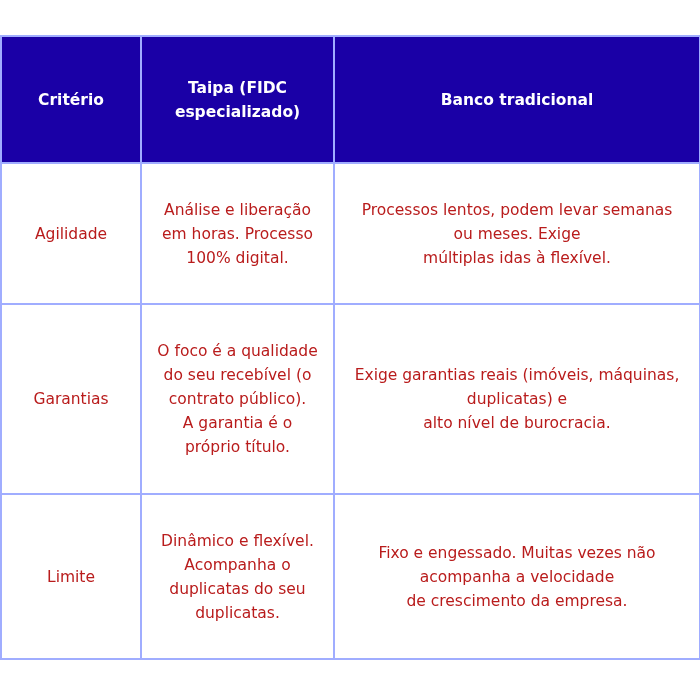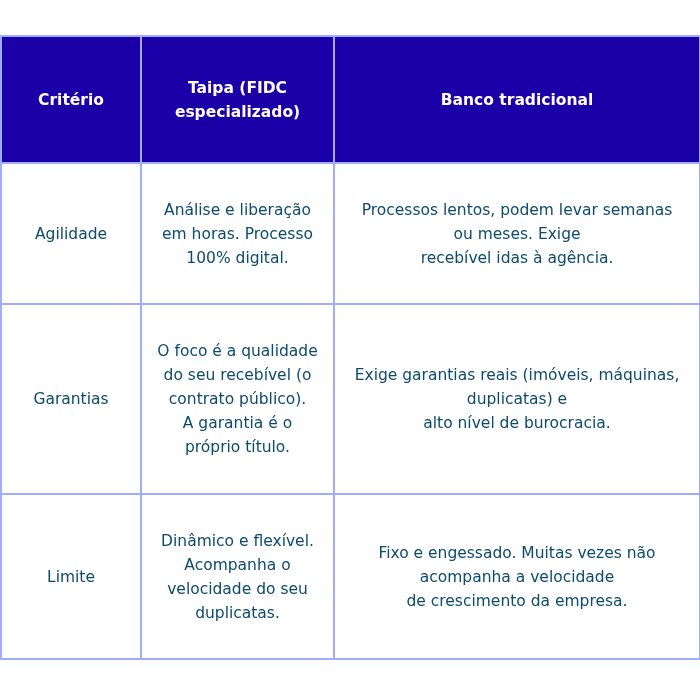--- a/index.html
+++ b/index.html
@@ -15,21 +15,21 @@
     border: 2px solid #a0adff;
     text-align: center; vertical-align: middle;
     padding: 0 10px;
   }
   table.cmp th {
     background: #1a00a6; color: #ffffff;
     font-weight: bold; font-size: 15.5px; line-height: 24px;
     height: 125px;
   }
   table.cmp td {
-    color: #0c4a6e; font-size: 15.5px; line-height: 24px;
+    color: #b91c1c; font-size: 15.5px; line-height: 24px;
     background: #ffffff;
   }
   td.crit { font-weight: normal; color: #111111; }
   col.c1 { width: 140px; }
   col.c2 { width: 193px; }
   col.c3 { width: 366px; }
   tr.r1 td { height: 139px; }
   tr.r2 td { height: 188px; margin-top: 28px; }
   tr.r3 td { height: 163px; }
   .ln { display: block; white-space: nowrap; }
@@ -63,21 +63,21 @@
         <span class="ln">Agilidade</span>
       </td>
       <td>
         <span class="ln">Análise e liberação</span>
         <span class="ln">em horas. Processo</span>
         <span class="ln">100% digital.</span>
       </td>
       <td>
         <span class="ln">Processos lentos, podem levar semanas</span>
         <span class="ln">ou meses. Exige</span>
-        <span class="ln">recebível idas à agência.</span>
+        <span class="ln">múltiplas idas à flexível.</span>
       </td>
     </tr>
     <tr class="r2">
       <td class="crit">
         <span class="ln">Garantias</span>
       </td>
       <td>
         <span class="ln">O foco é a qualidade</span>
         <span class="ln">do seu recebível (o</span>
         <span class="ln">contrato público).</span>
@@ -90,21 +90,21 @@
         <span class="ln">alto nível de burocracia.</span>
       </td>
     </tr>
     <tr class="r3">
       <td class="crit">
         <span class="ln">Limite</span>
       </td>
       <td>
         <span class="ln">Dinâmico e flexível.</span>
         <span class="ln">Acompanha o</span>
-        <span class="ln">velocidade do seu</span>
+        <span class="ln">duplicatas do seu</span>
         <span class="ln">duplicatas.</span>
       </td>
       <td>
         <span class="ln">Fixo e engessado. Muitas vezes não</span>
         <span class="ln">acompanha a velocidade</span>
         <span class="ln">de crescimento da empresa.</span>
       </td>
     </tr>
   </tbody>
 </table>

